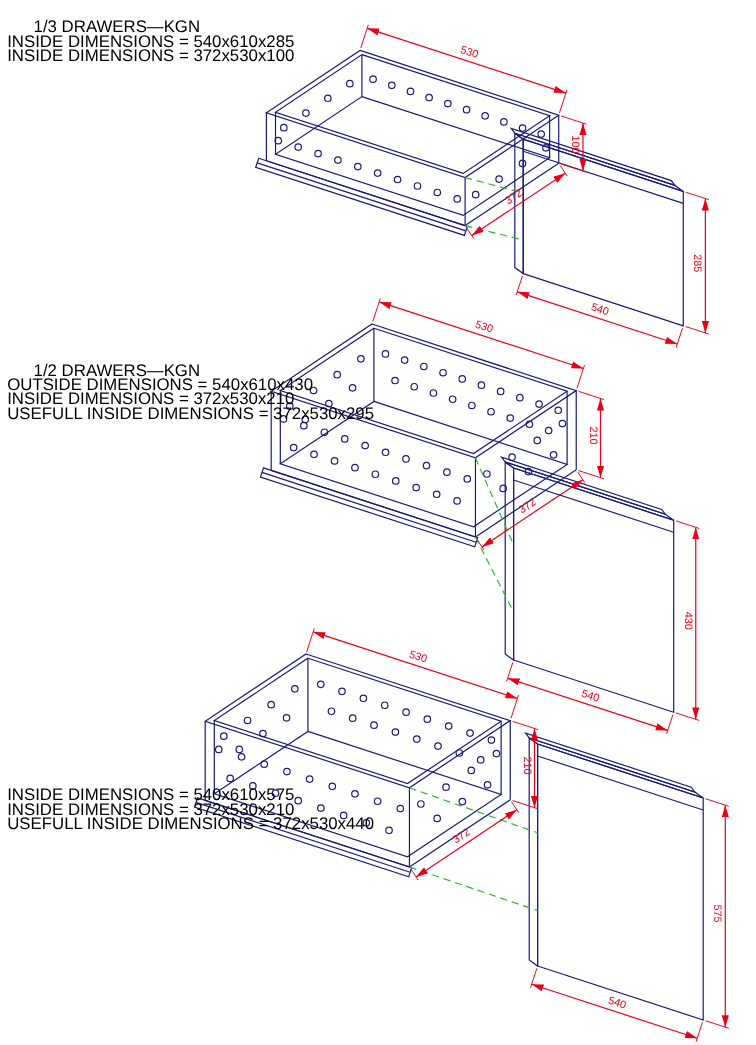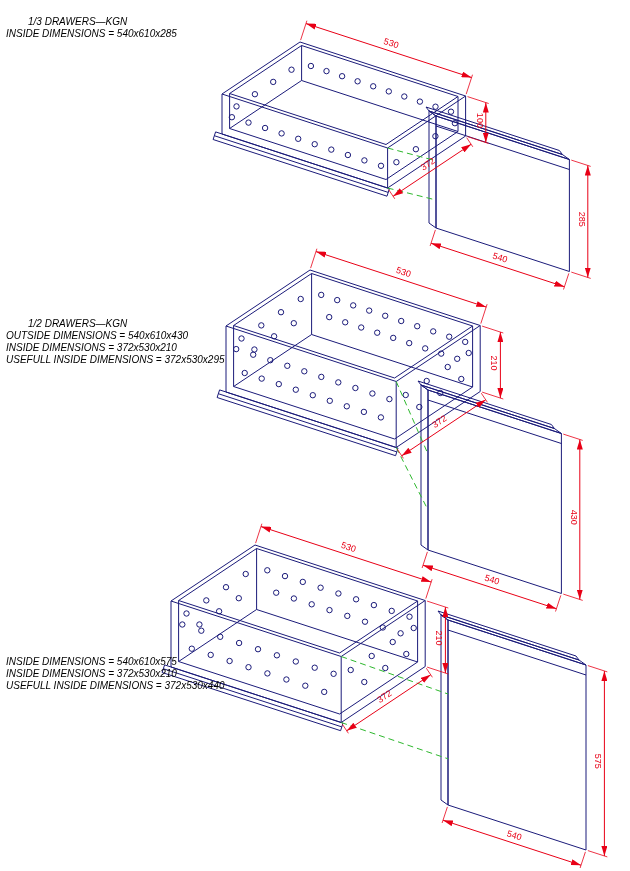--- a/index.html
+++ b/index.html
@@ -1,18 +1,18 @@
 <!DOCTYPE html>
 <html><head>
 <meta charset="utf-8">
 <style>
   html,body{margin:0;padding:0;background:#ffffff;}
   .sheet{position:relative;width:630px;height:871px;background:#ffffff;overflow:hidden;
          font-family:"Liberation Sans",sans-serif;}
-  .spec-block{position:absolute;left:6px;color:#000;font-size:10px;line-height:12px;white-space:nowrap;font-style:italic;}
+  .spec-block{position:absolute;left:6px;color:#000;font-size:14px;line-height:12px;white-space:nowrap;}
   .spec-title{padding-left:22px;}
   svg.drawing{position:absolute;left:0;top:0;}
   svg text{font-family:"Liberation Sans",sans-serif;}
 </style>
 </head>
 <body>
 
 <div class="sheet">
 
   <svg id="drawing" class="drawing" width="630" height="871" viewBox="0 0 630 871">
@@ -299,23 +299,24 @@
             <line x1="443.0" y1="820.2" x2="581.0" y2="865.2" stroke="#e80016" stroke-width="1" marker-start="url(#dimArrow)" marker-end="url(#dimArrow)"></line>
             <text x="514.2" y="836.1" fill="#e80016" font-size="9" text-anchor="middle" dominant-baseline="middle" transform="rotate(18.1 514.2 836.1)">540</text>
           </g>
         </g>
       </g>
   </svg>
 
   <div class="spec-block" style="top:16px">
     <div class="spec-title">1/3 DRAWERS—KGN</div>
     <div>INSIDE DIMENSIONS = 540x610x285</div>
+    <div>INSIDE DIMENSIONS = 372x530x100</div>
   </div>
 
-  <div class="spec-block" style="top:318px">
+  <div class="spec-block" style="top:302px">
     <div class="spec-title">1/2 DRAWERS—KGN</div>
     <div>OUTSIDE DIMENSIONS = 540x610x430</div>
     <div>INSIDE DIMENSIONS = 372x530x210</div>
     <div>USEFULL INSIDE DIMENSIONS = 372x530x295</div>
   </div>
 
   <div class="spec-block" style="top:656px">
     <div>INSIDE DIMENSIONS = 540x610x575</div>
     <div>INSIDE DIMENSIONS = 372x530x210</div>
     <div>USEFULL INSIDE DIMENSIONS = 372x530x440</div>

